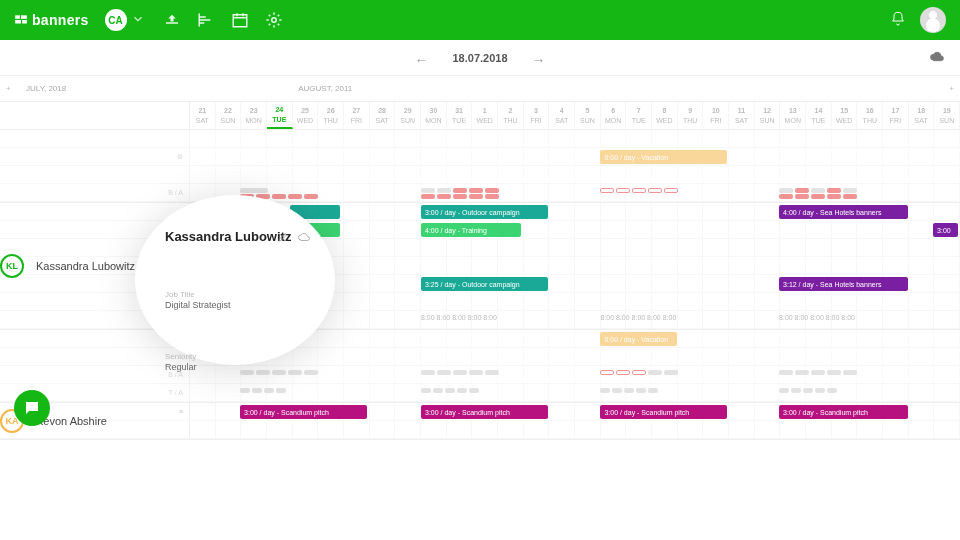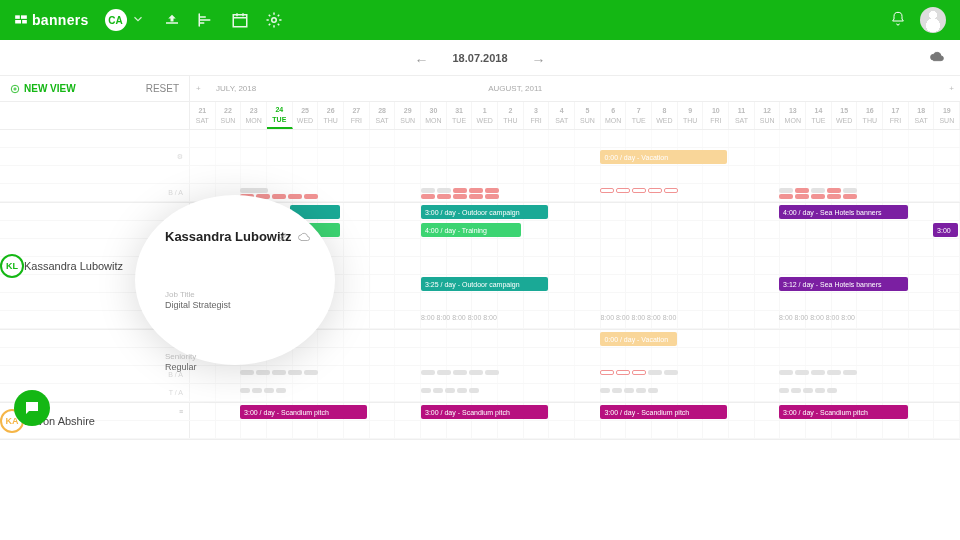--- a/index.html
+++ b/index.html
@@ -46,21 +46,21 @@
 .cal-header .days .d.today { color: #14b714; font-weight: 700; border-bottom: 2px solid #14b714; }
 
 
 .grid { position: relative; }
 .person-block { border-bottom: 1px solid #eee; position: relative; }
 .person-block .row { height: 18px; display: flex; border-bottom: 1px solid #f7f7f7; }
 .person-block .row .lcell { width: 190px; border-right: 1px solid #eee; position: relative; font-size: 7px; color: #bbb; display: flex; align-items: center; justify-content: flex-end; padding-right: 6px; }
 .person-block .row .rcell { flex: 1; position: relative; }
 
 
-.person-label { position: absolute; left: 0; top: 50%; transform: translateY(-50%); display: flex; align-items: center; gap: 0; z-index: 5; }
+.person-label { position: absolute; left: 0; top: 50%; transform: translateY(-50%); display: flex; align-items: center; gap: 12px; z-index: 5; }
 .avatar-circle { width: 24px; height: 24px; border-radius: 50%; border: 2px solid #14b714; display: flex; align-items: center; justify-content: center; font-size: 9px; font-weight: 600; color: #14b714; background: #fff; }
 .person-name { font-size: 11px; color: #444; }
 
 
 .row .daycells { position: absolute; inset: 0; display: flex; }
 .row .daycells .dc { flex: 1; border-right: 1px solid #f7f7f7; }
 
 
 .evt { position: absolute; height: 14px; top: 2px; font-size: 7px; color: #fff; display: flex; align-items: center; padding: 0 4px; border-radius: 2px; white-space: nowrap; overflow: hidden; }
 .evt.orange { background: #f5b547; }
@@ -148,30 +148,20 @@
     <span class="arrow">←</span>
     <span style="font-weight:600;">18.07.2018</span>
     <span class="arrow">→</span>
     <span class="cloud cloud-dl"><svg class="svg-ico" viewBox="0 0 24 24">
           <path d="M6 19a5 5 0 010-10 7 7 0 0113 3 4 4 0 010 8H6zM12 11v5m0 0l-2-2m2 2l2-2" stroke="#777" stroke-width="1.5" fill="#777"></path>
         </svg></span>
   </div>
 </div>
 
 <div class="newview-row">
-  <div class="left">
-    <span class="new-view">
-      <svg width="10" height="10" viewBox="0 0 24 24">
-          <circle cx="12" cy="12" r="9" stroke="#14b714" stroke-width="2" fill="none"></circle>
-          <path d="M12 8v8M8 12h8" stroke="#14b714" stroke-width="2"></path>
-        </svg>
-      <span>NEW VIEW</span>
-    </span>
-    <span class="reset">RESET</span>
-  </div>
   <div class="months">
     <span class="plus">+</span>
     <span class="month1">JULY, 2018</span>
     <span class="month2">AUGUST, 2011</span>
     <span class="plus-r">+</span>
   </div>
 </div>
 
 <div class="cal-header">
   <div class="left"></div>

